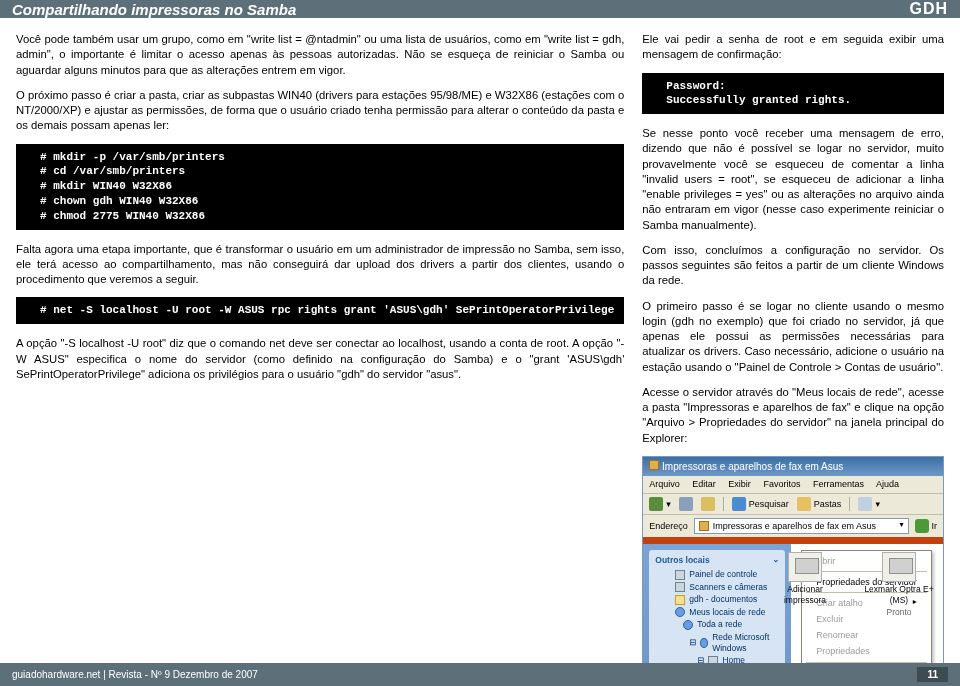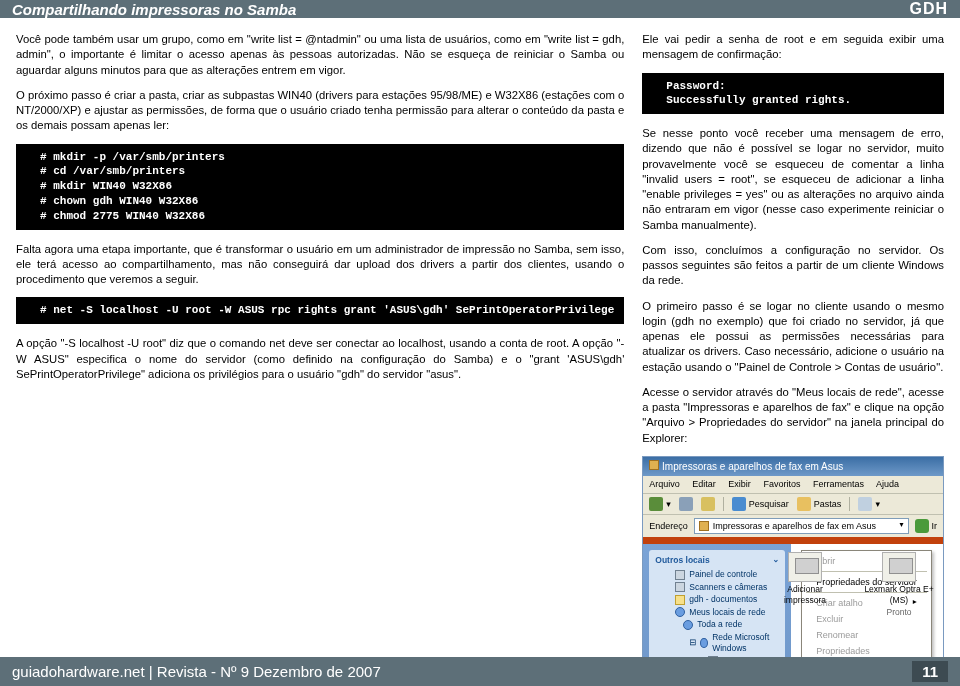--- a/index.html
+++ b/index.html
@@ -124,21 +124,21 @@
     position:absolute; right:8px; top:8px;
     display:flex; gap:22px; font-size:8.5px; text-align:center;
   }
   .printers .p { width:72px; }
   .p .picon { width:34px; height:30px; margin:0 auto 2px; border:1px solid #b0b0b0; background:#f0f0e8; position:relative;}
   .p .picon::after{content:"";position:absolute;left:6px;top:5px;width:22px;height:14px;background:#d0d0d0;border:1px solid #909090;}
   .footer {
     position:absolute; left:0; right:0; bottom:0;
     background:#5d6f78; color:#fff;
     display:flex; justify-content:space-between; align-items:center;
-    padding:4px 12px; font-size:15px;
+    padding:4px 12px; font-size:10px;
   }
   .footer .pg { background:#3d4b52; padding:2px 10px; font-weight:bold; }
   .chev{font-size:8px;}
 </style>
 </head>
 <body>
 
 <div class="header">
   <h1>Compartilhando impressoras no Samba</h1>
   <div class="logo">GDH</div>

